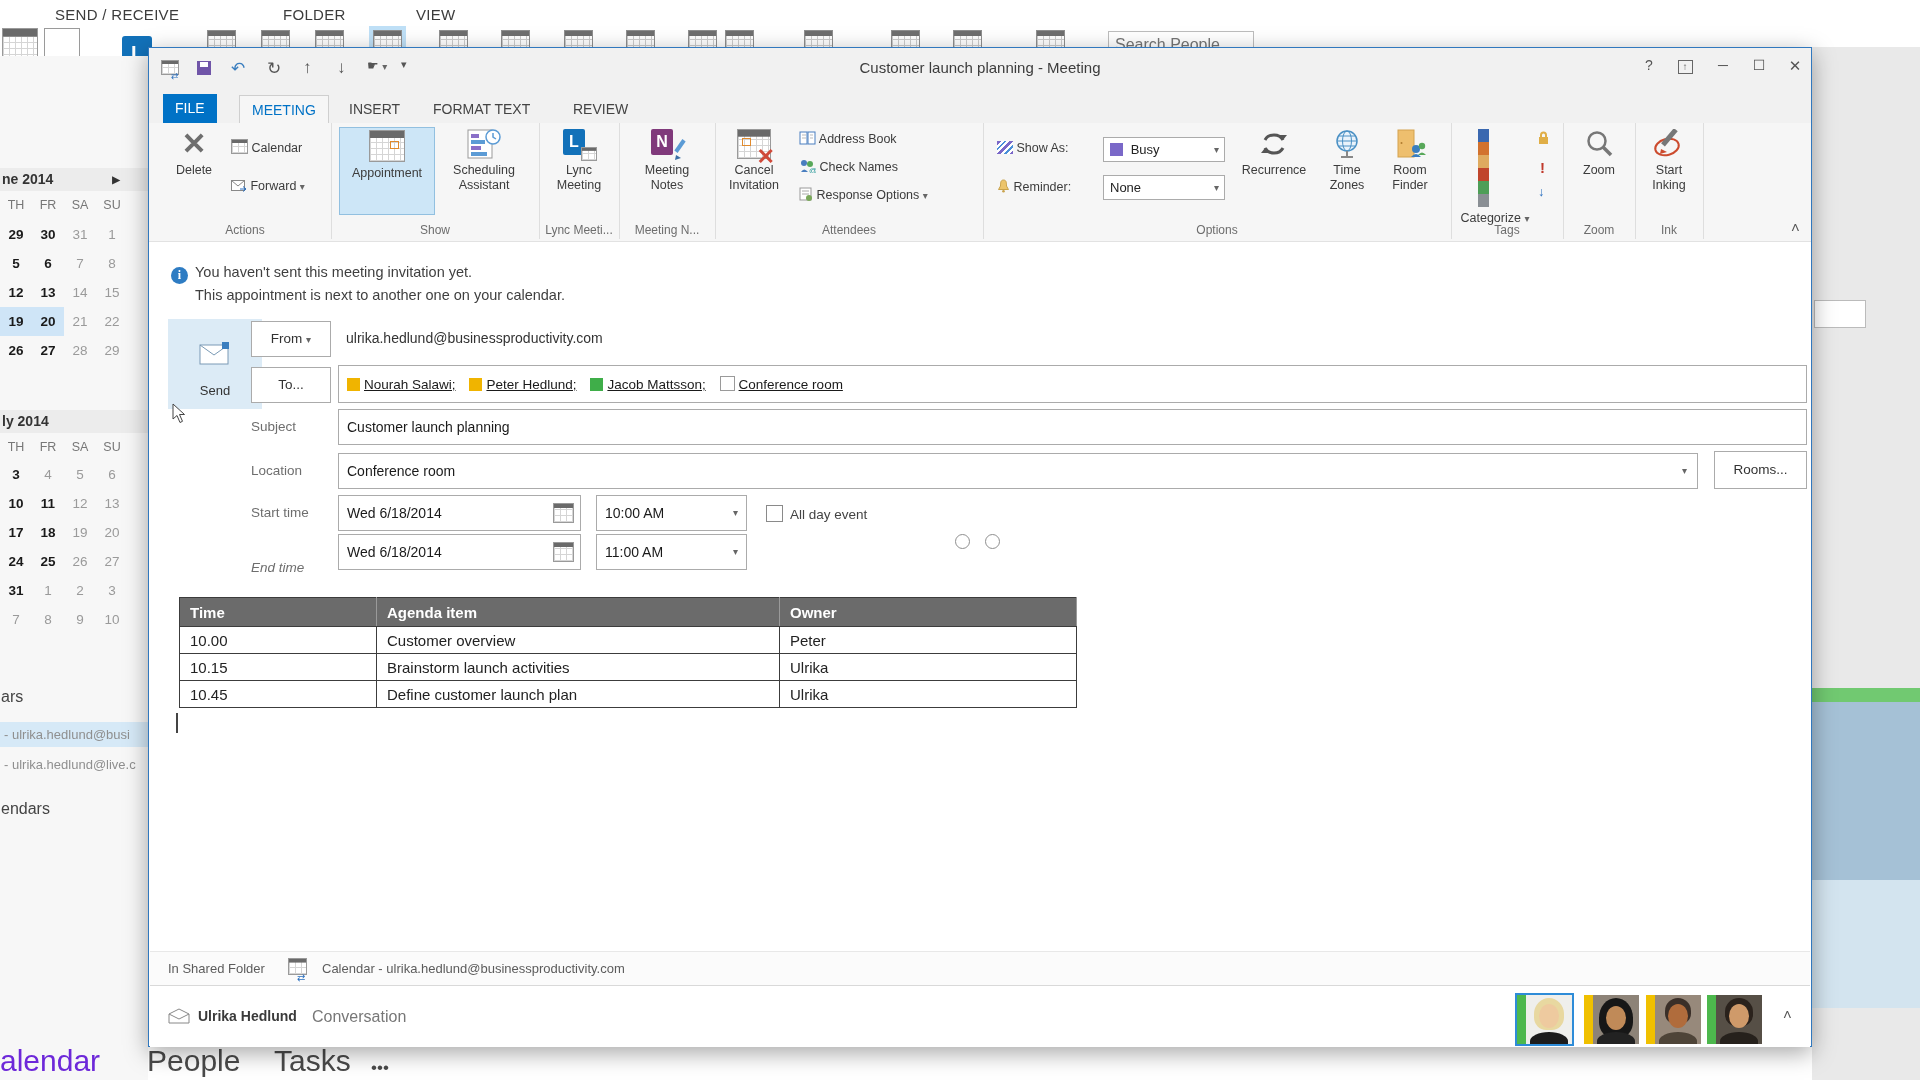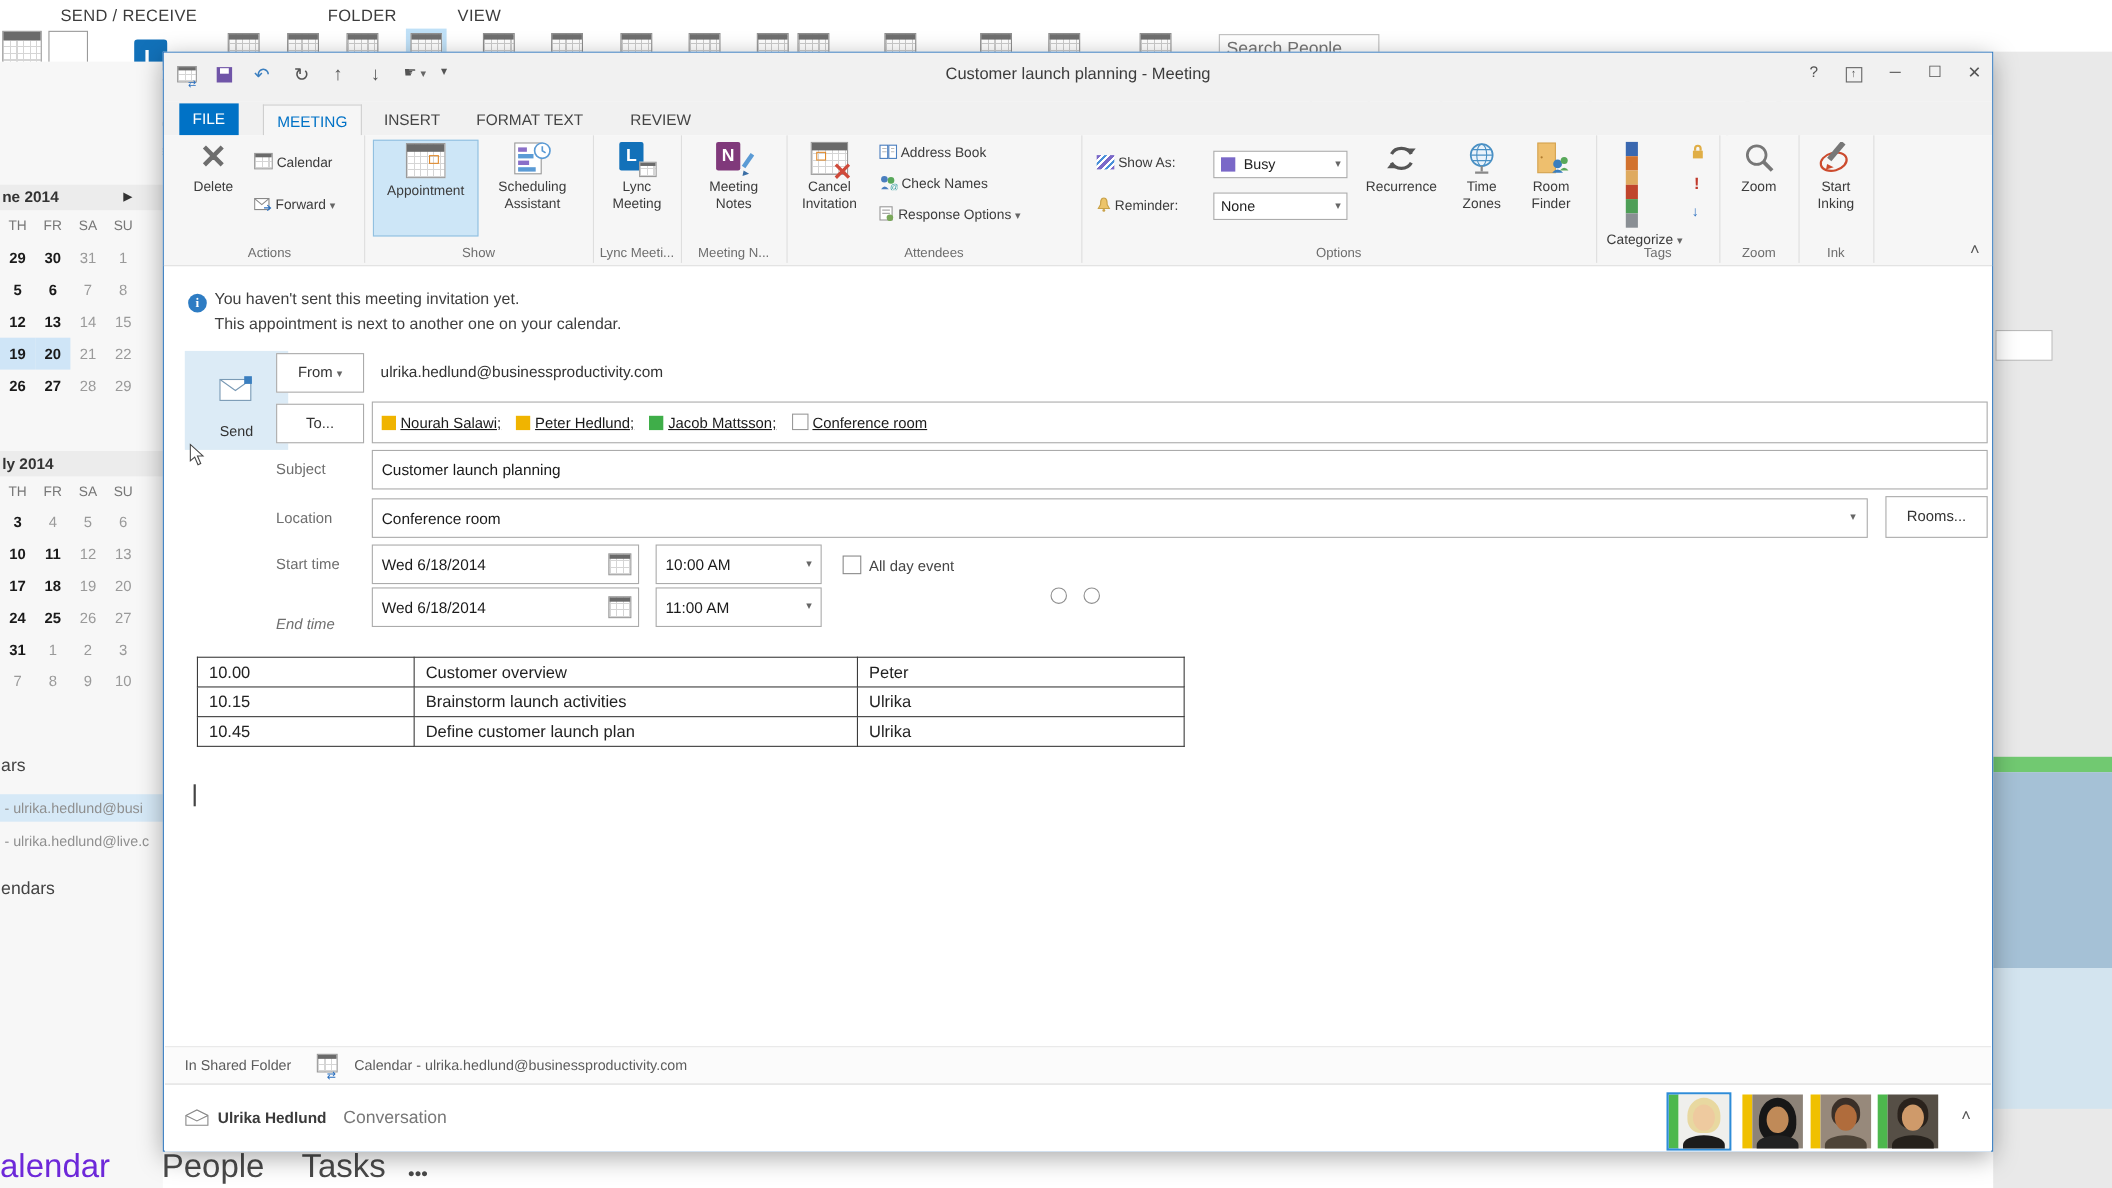--- a/index.html
+++ b/index.html
@@ -118,21 +118,21 @@
   .xmark{font-size:30px;color:#6e6e6e;font-weight:bold;line-height:30px;}
   .cursor-arrow{position:absolute;z-index:5;}
 </style>
 </head>
 <body>
 
 <div id="screen">
 
   <div class="abs" id="mainTabs">
     <span class="mtab" style="left:55px">SEND / RECEIVE</span>
-    <span class="mtab" style="left:298px">FOLDER</span>
+    <span class="mtab" style="left:283px">FOLDER</span>
     <span class="mtab" style="left:416px">VIEW</span>
   </div>
 
   <div class="abs" id="miniRow" style="left:0;top:30px;width:1300px;height:26px;">
       <div class="mini-cal" style="left: 207px;"></div>
       <div class="mini-cal" style="left: 261px;"></div>
       <div class="mini-cal" style="left: 315px;"></div>
       <div class="mini-cal sel" style="left: 373px;"></div>
       <div class="mini-cal" style="left: 439px;"></div>
       <div class="mini-cal" style="left: 501px;"></div>
@@ -570,20 +570,25 @@
     <div class="circle-art" style="left:806px;top:486px;"></div>
     <div class="circle-art" style="left:836px;top:486px;"></div>
 
     <table id="agenda">
       <colgroup>
           <col style="width:197px">
           <col style="width:403px">
           <col style="width:297px">
         </colgroup>
       <tbody>
+          <tr>
+        <th>Time</th>
+        <th>Agenda item</th>
+        <th>Owner</th>
+      </tr>
       <tr>
         <td>10.00</td>
         <td>Customer overview</td>
         <td>Peter</td>
       </tr>
       <tr>
         <td>10.15</td>
         <td>Brainstorm launch activities</td>
         <td>Ulrika</td>
       </tr>

